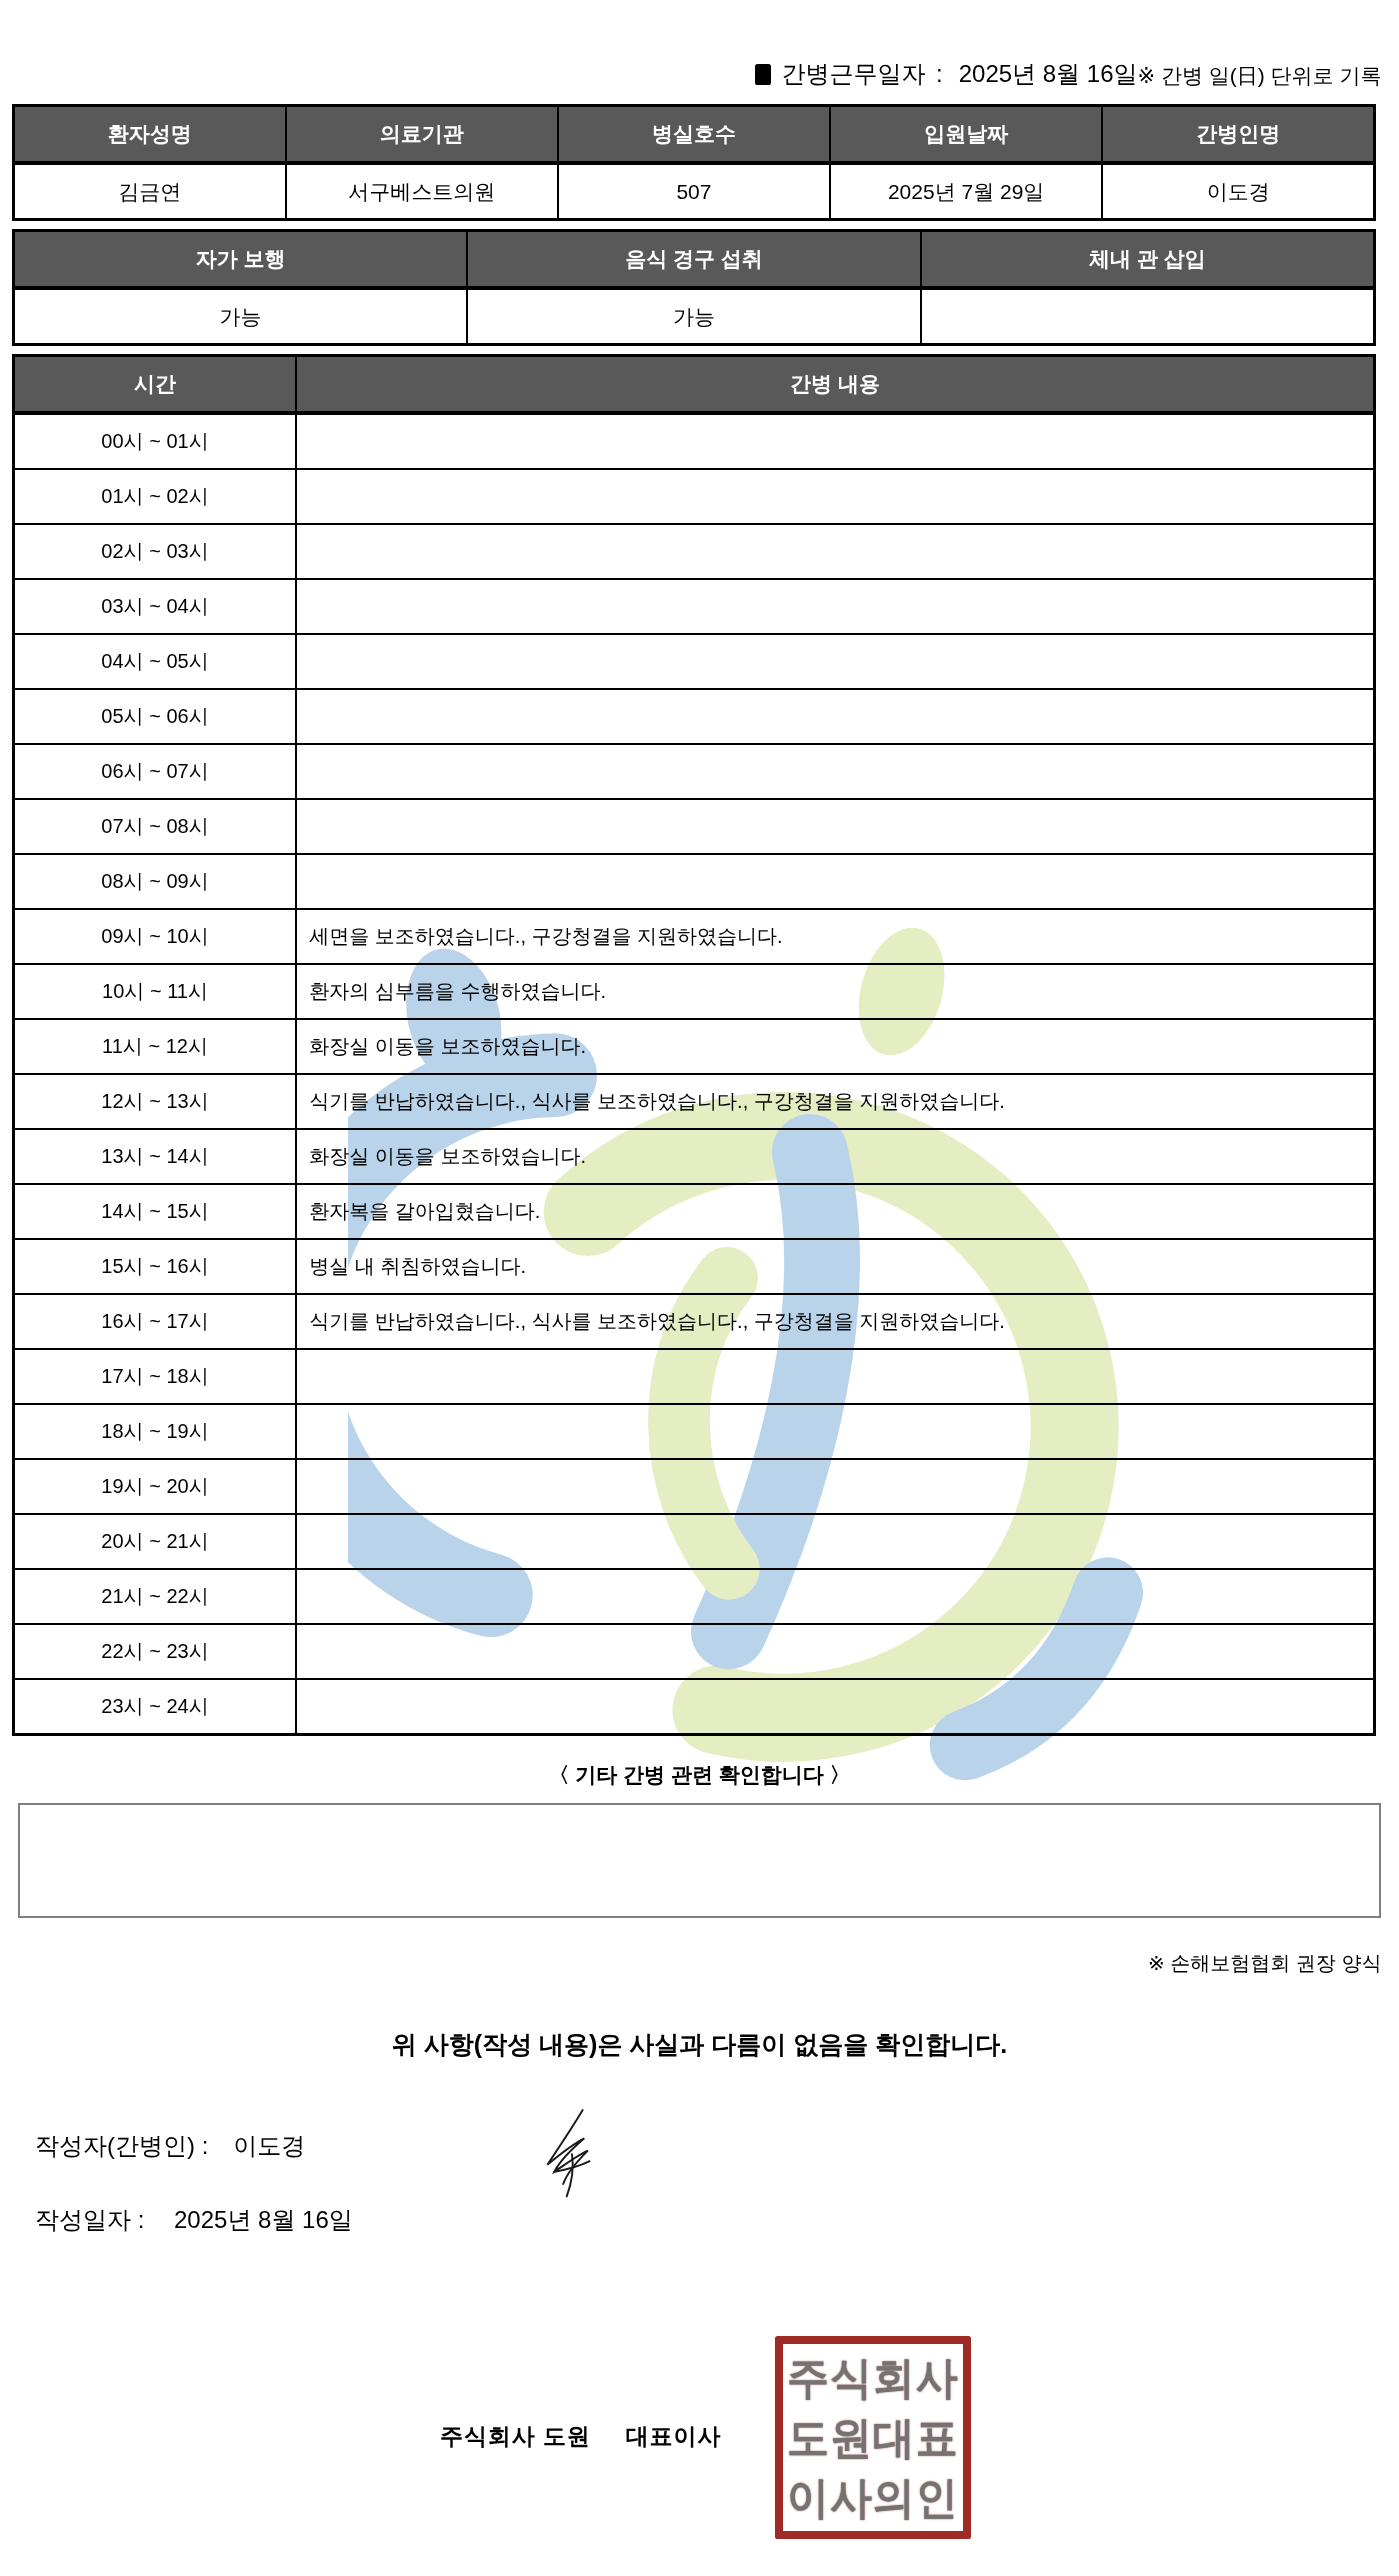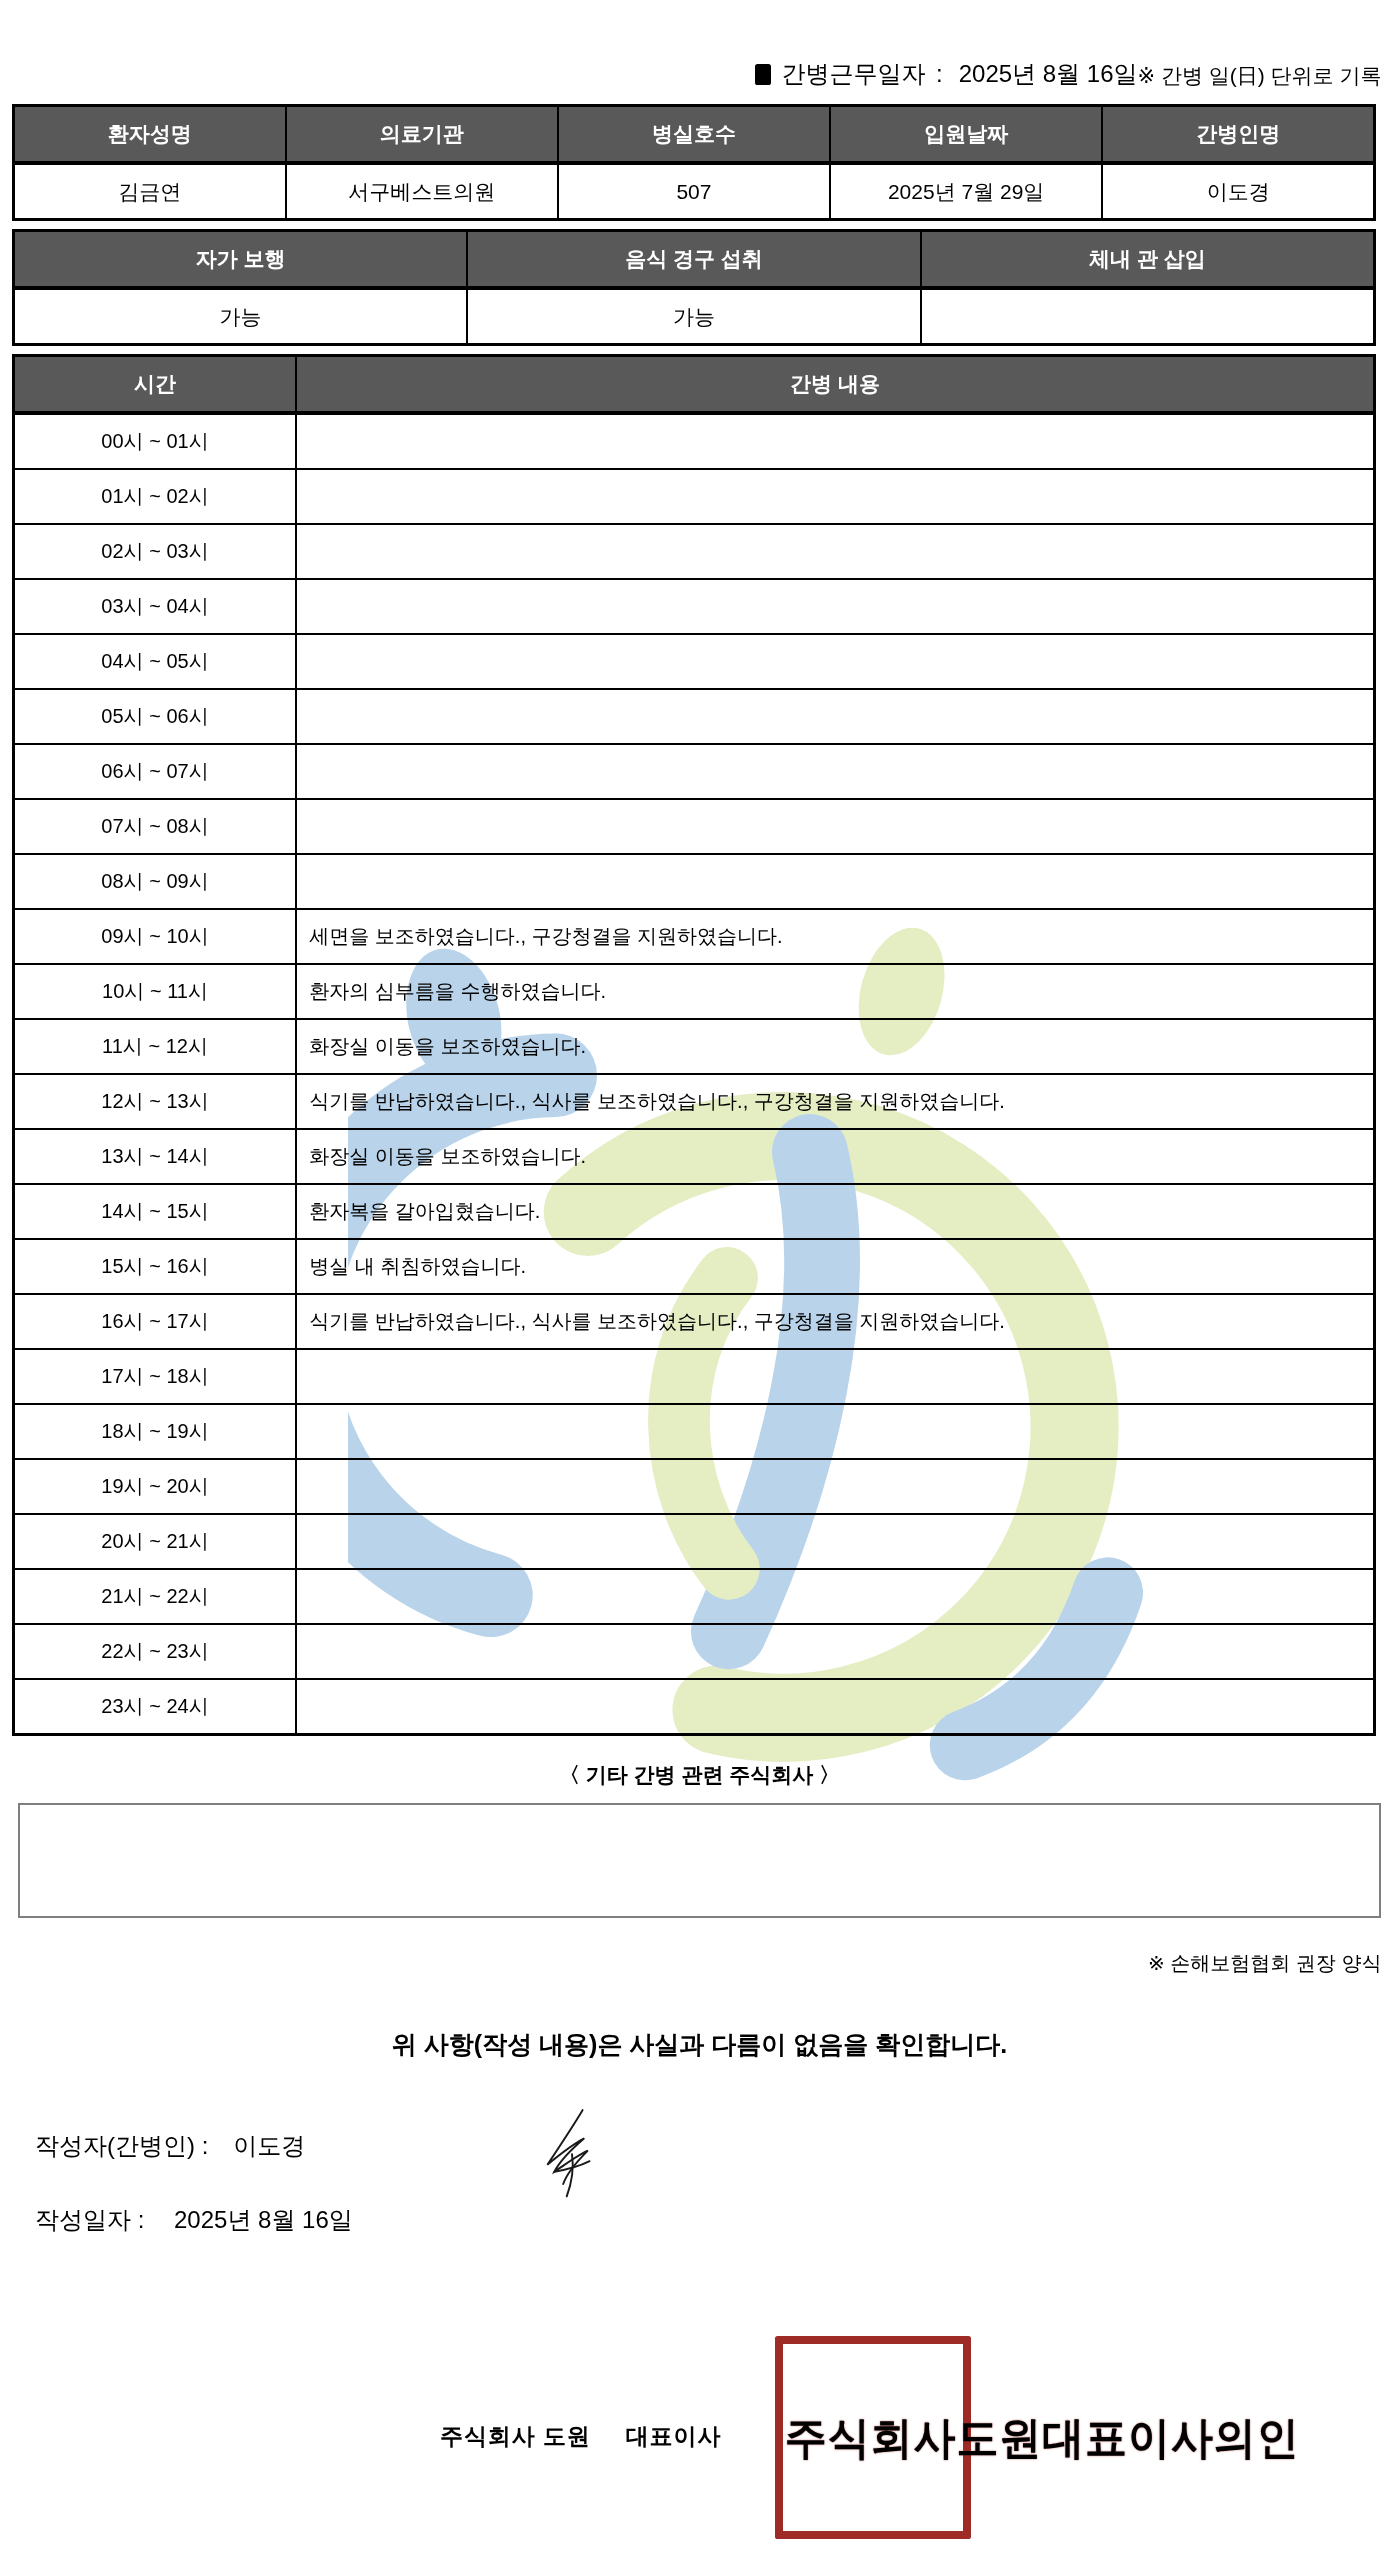--- a/index.html
+++ b/index.html
@@ -83,23 +83,23 @@
   .date-line{margin:32px 17.6px 0 35px;font-size:24px;}
   .company-line{
     position:absolute;left:440px;top:2421px;
     font-size:23px;font-weight:bold;letter-spacing:0.9px;
   }
   .company-line .gap{display:inline-block;width:35px;}
   .seal{
     position:absolute;left:775px;top:2336px;
     width:176px;height:180px;
     border:8px solid #9e2b26;border-radius:2.6px;
-    display:flex;flex-direction:row;justify-content:space-around;
+    display:flex;flex-direction:column;justify-content:space-around;
     align-items:center;padding:3.5px 1.8px;
-    color:#000000;
+    color:#737373;
     text-shadow:0 0 1.8px rgba(158,43,38,.75);
   }
   .seal-row{
     font-size:42px;font-weight:bold;line-height:53px;
     letter-spacing:0.9px;transform:scaleY(1.05);white-space:nowrap;
   }
 </style>
 </head>
 <body>
 
@@ -286,21 +286,21 @@
     <td class="content-cell"></td>
   </tr>
 
   <tr>
     <td class="time-cell">23시 ~ 24시</td>
     <td class="content-cell"></td>
   </tr>
 </tbody>
   </table>
 
-  <div class="notes-title">〈 기타 간병 관련 주식회사 〉</div>
+  <div class="notes-title">〈 기타 간병 관련 확인합니다 〉</div>
   <div class="notes-box"></div>
 
   <div class="form-note">※ 손해보험협회 권장 양식</div>
 
   <div class="confirmation">위 사항(작성 내용)은 사실과 다름이 없음을 확인합니다.</div>
 
   <div class="writer-line">
     <span>작성자(간병인) :</span>
     <span class="name">이도경</span>
     <span class="signature">

